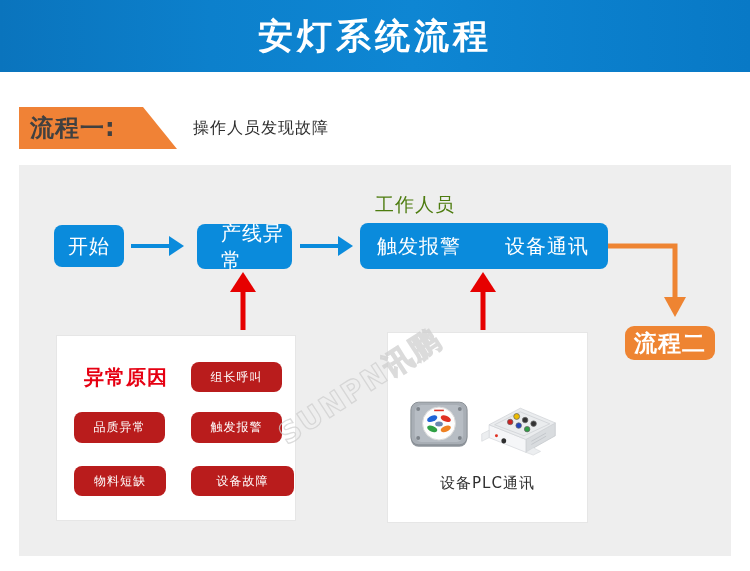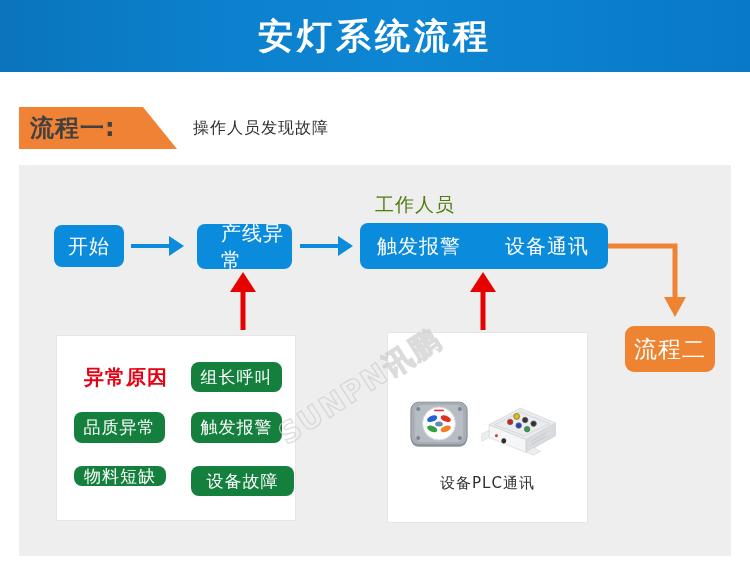--- a/index.html
+++ b/index.html
@@ -55,46 +55,46 @@
     display:flex; justify-content:space-between; padding:0 12px 0 15px;
     color:#4d7c0f; font-size:19px; height:26px; line-height:24px; letter-spacing:1px;
   }
   .trigger-node {
     margin-top:5px; height:46px; background:#0a8bdc; border-radius:8px;
     display:flex; align-items:center; justify-content:space-between;
     padding:0 19px 0 17px; color:#fff; font-size:20px; letter-spacing:1px;text-align:center;
   }
 
   .node-next {
-    position:absolute; left:606px; top:161px; width:90px; height:46px;
+    position:absolute; left:606px; top:161px; width:90px; height:34px;
     background:#ee8432; border-radius:9px; color:#fff;
     display:flex; align-items:center; justify-content:center;
-    font-size:23px; font-weight:normal; letter-spacing:1px;
+    font-size:23px; font-weight:bold; letter-spacing:1px;
   }
 
   
   .white-box {
     position:absolute; background:#ffffff; border:1px solid #e6e6e6;
   }
   .cause-box { left:37px; top:170px; width:240px; height:186px; }
   .alarm-box { left:368px; top:167px; width:201px; height:191px; }
 
   .red-title { color:#e60012; font-size:20px; font-weight:bold; letter-spacing:1px; }
   .cause-title { position:absolute; left:14px; top:28px; width:110px; text-align:center; }
   .alarm-title { position:absolute; left:0; top:19px; width:100%; text-align:center; }
 
   .btn-blue {
-    position:absolute; background:#15803d; color:#fff; border-radius:8px;
-    display:flex; align-items:center; justify-content:center;
-    font-size:17px; letter-spacing:1px;
+    position:absolute; background:#b91c1c; color:#fff; border-radius:8px;
+    display:flex; align-items:center; justify-content:center;
+    font-size:12px; letter-spacing:1px;
   }
   .btn-1 { left:134px; top:26px;  width:91px; height:30px; }
   .btn-2 { left:17px;  top:76px;  width:91px; height:31px; }
   .btn-3 { left:134px; top:76px;  width:91px; height:31px; }
-  .btn-4 { left:17px;  top:130px; width:92px; height:20px; }
+  .btn-4 { left:17px;  top:130px; width:92px; height:30px; }
   .btn-5 { left:134px; top:130px; width:103px; height:30px; }
 
   .devices { position:absolute; left:0; top:60px; width:100%; height:66px; }
   .device-1 { position:absolute; left:20px; top:3px; }
   .device-2 { position:absolute; left:88px; top:6px; }
   .alarm-caption {
     position:absolute; left:0; top:141px; width:100%; text-align:center;
     color:#2f2f2f; font-size:15px; letter-spacing:1px;
   }
 

